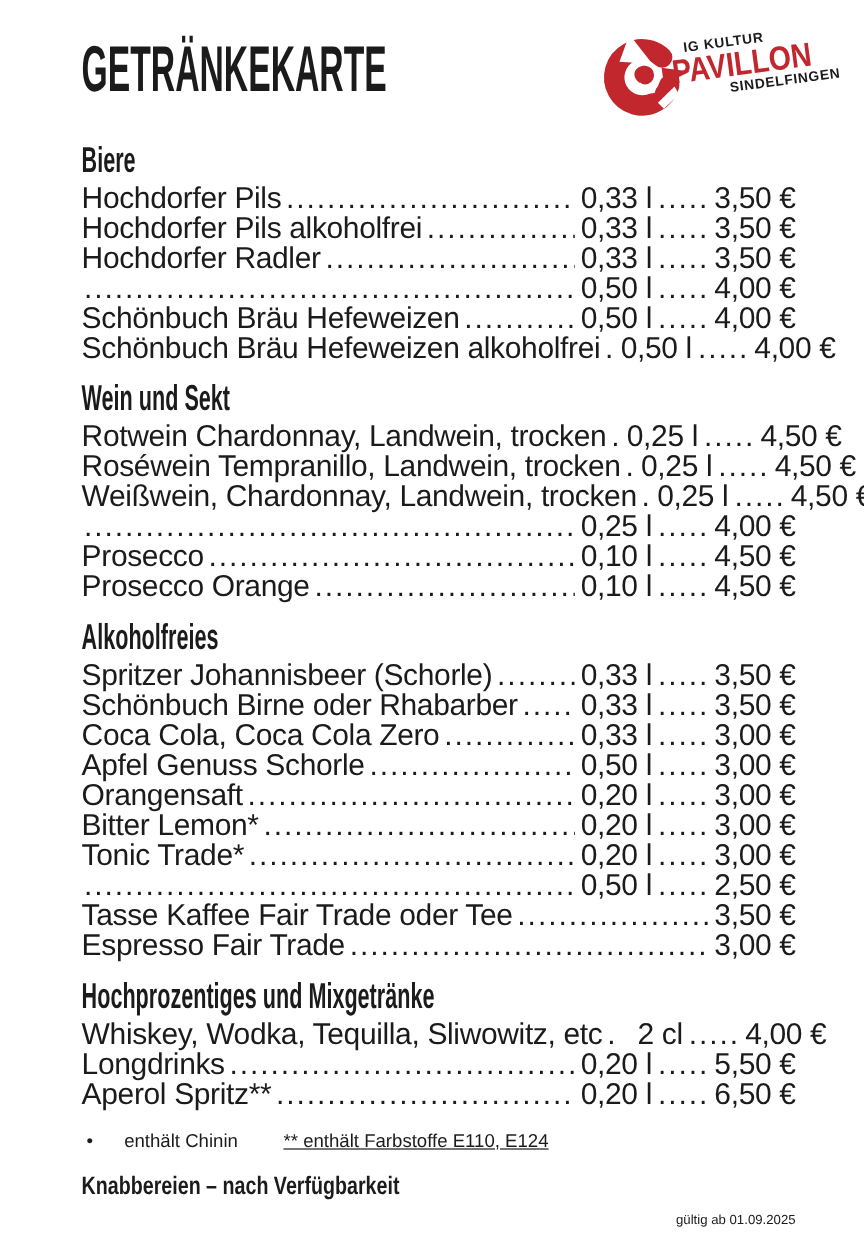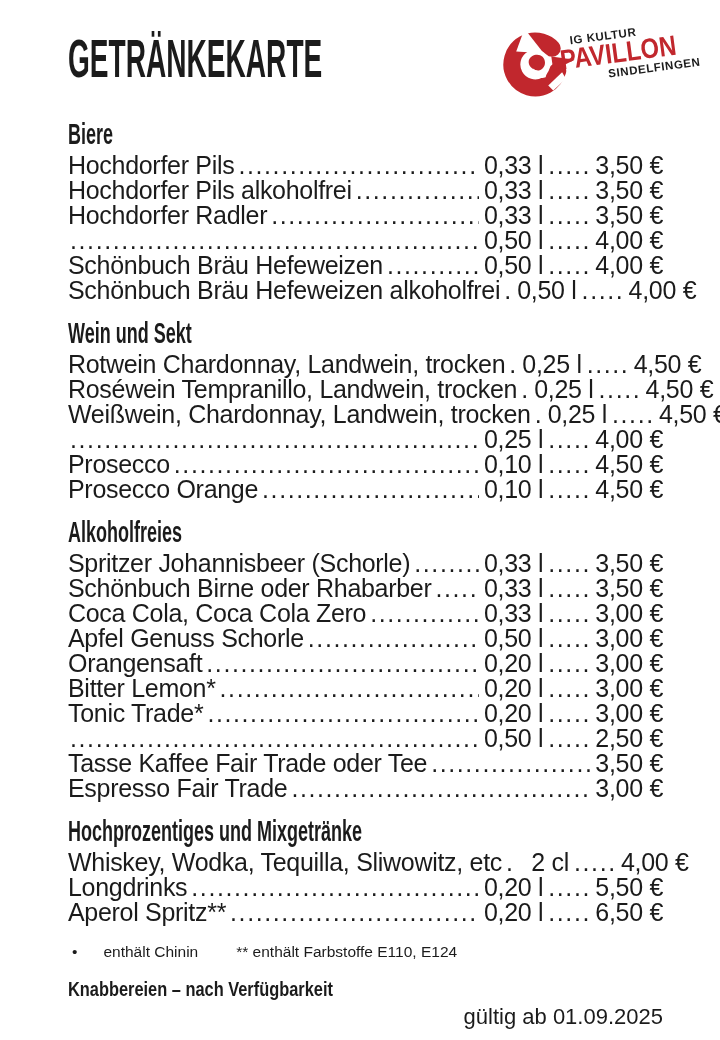--- a/index.html
+++ b/index.html
@@ -67,30 +67,30 @@
   }
   .row .mid::after{content:"..........";letter-spacing:1.6px;}
   .row .price{flex:0 0 58px;text-align:right;}
   
   .footnote{
     margin-top:17px;
     font-size:15.5px;line-height:20px;
     display:flex;align-items:baseline;
   }
   .footnote .bullet{margin-left:4px;margin-right:26px;}
-  .footnote .fn2{margin-left:38px;}
+  .footnote .fn2{margin-left:38px;text-decoration:underline;}
   .snacks{
     margin-top:15px;
     font-size:21px;line-height:24px;font-weight:bold;
     transform:scaleX(0.78);transform-origin:left top;
     white-space:nowrap;
   }
   .valid{
     margin-top:6px;
-    font-size:22px;line-height:20px;
+    font-size:11px;line-height:20px;
     text-align:right;
   }
 </style>
 </head>
 <body>
 
 <div class="page">
 
   <header class="header">
     <h1 class="title">GETRÄNKEKARTE</h1>

